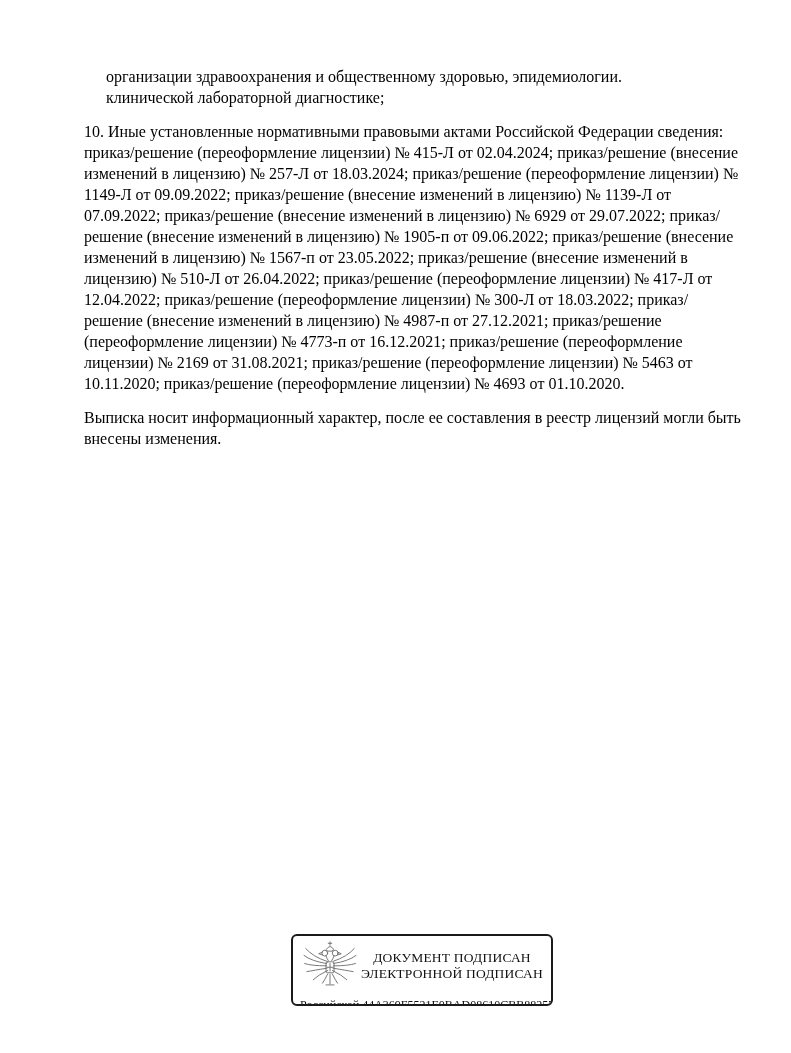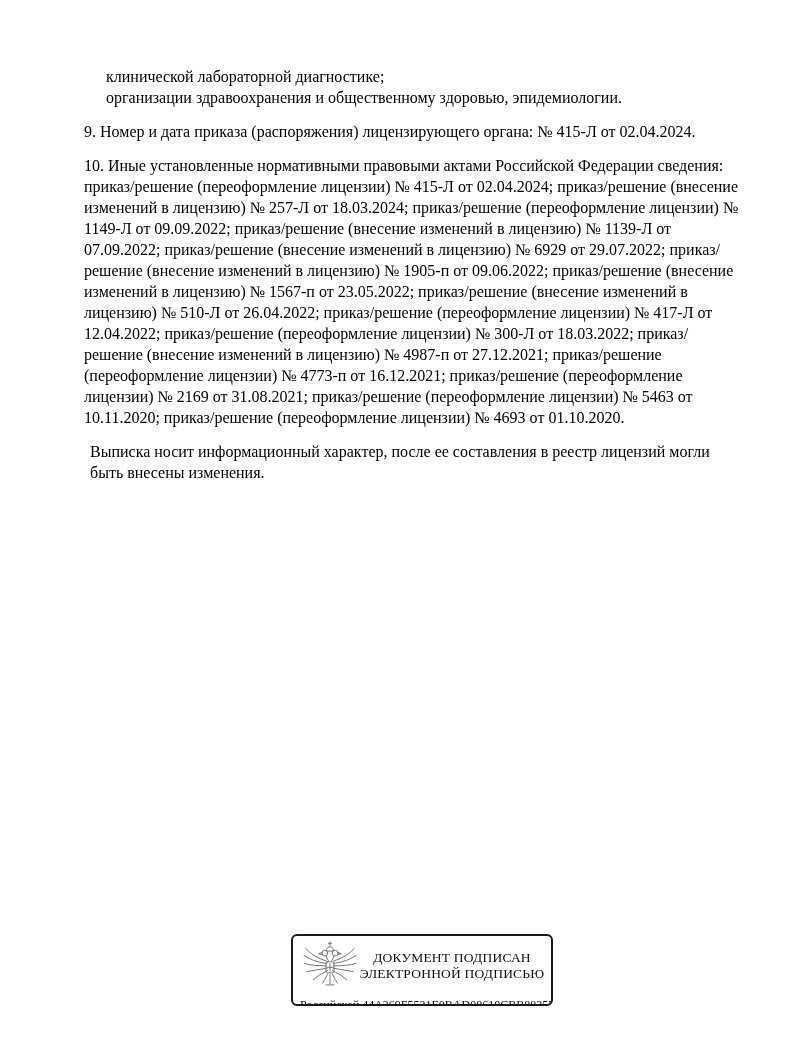--- a/index.html
+++ b/index.html
@@ -20,21 +20,21 @@
     left: 84px;
     top: 66px;
     width: 662px;
     font-size: 16px;
     line-height: 21px;
     text-align: left;
   }
   .clause-list { margin-bottom: 13px; }
   .clause-item { padding-left: 22px; }
   .doc-paragraph { margin-bottom: 13px; }
-  .doc-paragraph:last-child { margin-bottom: 0; margin-left: 6px; }
+  .doc-paragraph:last-child { margin-bottom: 0; }
 
   
   .stamp {
     position: absolute;
     left: 291px;
     top: 934px;
     width: 262px;
     height: 72px;
     border: 2px solid #1a1a1a;
     border-radius: 6px;
@@ -68,25 +68,24 @@
   .owner-value { font-weight: bold; }
 </style>
 </head>
 <body>
 
 <div class="page">
 
   <div class="doc-text">
 
     <div class="clause-list">
+      <div class="clause-item">организации здравоохранения и общественному здоровью, эпидемиологии.</div>
       <div class="clause-item">клинической лабораторной диагностике;</div>
-      <div class="clause-item">организации здравоохранения и общественному здоровью, эпидемиологии.</div>
     </div>
 
-    <div class="doc-paragraph">9. Номер и дата приказа (распоряжения) лицензирующего органа: № 415-Л от 02.04.2024.</div>
 
     <div class="doc-paragraph">10. Иные установленные нормативными правовыми актами Российской Федерации сведения: приказ/решение (переоформление лицензии) № 415-Л от 02.04.2024; приказ/решение (внесение изменений в лицензию) № 257-Л от 18.03.2024; приказ/решение (переоформление лицензии) № 1149-Л от 09.09.2022; приказ/решение (внесение изменений в лицензию) № 1139-Л от 07.09.2022; приказ/решение (внесение изменений в лицензию) № 6929 от 29.07.2022; приказ/решение (внесение изменений в лицензию) № 1905-п от 09.06.2022; приказ/решение (внесение изменений в лицензию) № 1567-п от 23.05.2022; приказ/решение (внесение изменений в лицензию) № 510-Л от 26.04.2022; приказ/решение (переоформление лицензии) № 417-Л от 12.04.2022; приказ/решение (переоформление лицензии) № 300-Л от 18.03.2022; приказ/решение (внесение изменений в лицензию) № 4987-п от 27.12.2021; приказ/решение (переоформление лицензии) № 4773-п от 16.12.2021; приказ/решение (переоформление лицензии) № 2169 от 31.08.2021; приказ/решение (переоформление лицензии) № 5463 от 10.11.2020; приказ/решение (переоформление лицензии) № 4693 от 01.10.2020.</div>
 
     <div class="doc-paragraph">Выписка носит информационный характер, после ее составления в реестр лицензий могли быть внесены изменения.</div>
 
   </div>
 
   <div class="stamp">
     <div class="stamp-top">
       <span class="stamp-emblem">
@@ -119,21 +118,21 @@
 
             <rect x="43" y="36" width="14" height="19" rx="3"></rect>
             <path d="M50 39v13 M44.5 45.5h11"></path>
 
             <path d="M46 57q-6 12-9 16 M50 58v16 M54 57q6 12 9 16 M43 76h14"></path>
           </g>
         </svg>
       </span>
       <span class="stamp-title">
         <div>ДОКУМЕНТ ПОДПИСАН</div>
-        <div>ЭЛЕКТРОННОЙ ПОДПИСЬЮ</div>
+        <div>ЭЛЕКТРОННОЙ ПОДПИСАН</div>
       </span>
     </div>
     <div class="stamp-certs">
       <div class="line"><span>Российской</span>&nbsp;<span>44A369F5521E0BAD08610CBB88257ED3</span></div>
       <div class="line"><span>Федерации</span>&nbsp;<span class="owner-value">ФЕДЕРАЛЬНАЯ СЛУЖБА ПО НАДЗОРУ В СФ</span></div>
       <div class="line">Действителен с 07.12.2023 по 01.03.2025</div>
     </div>
   </div>
 
 </div>

